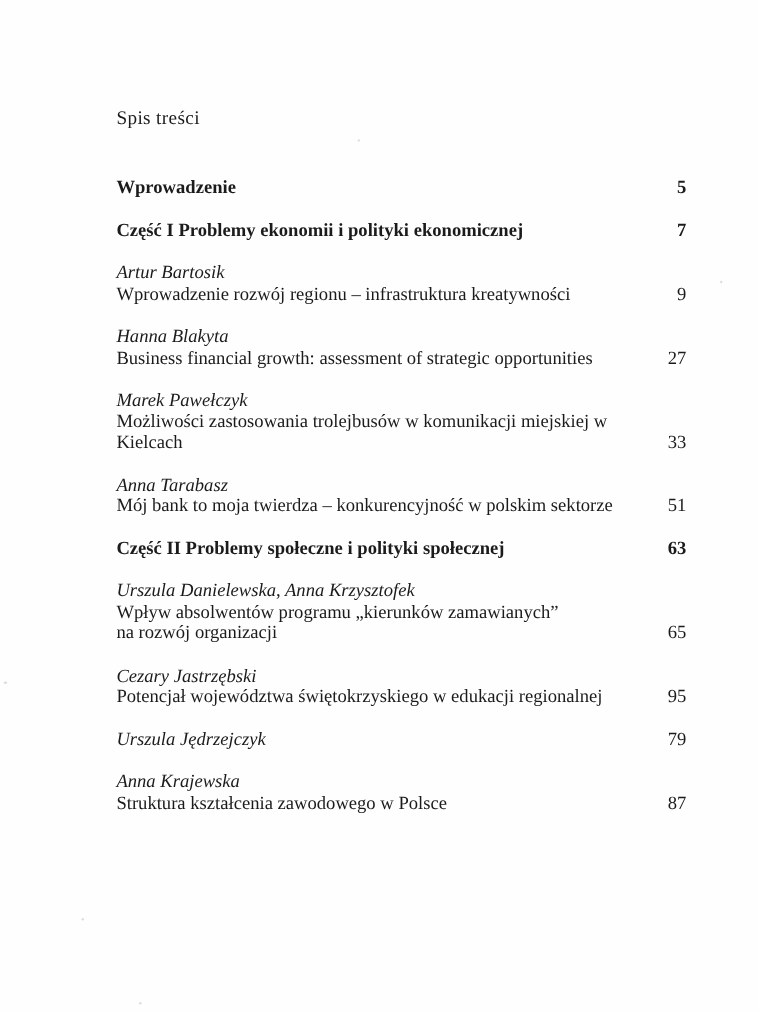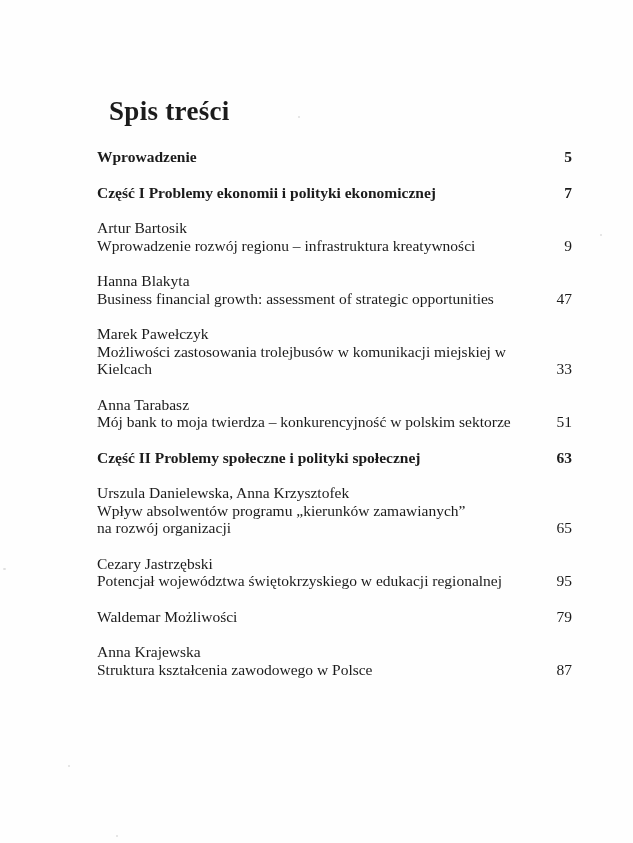--- a/index.html
+++ b/index.html
@@ -17,24 +17,24 @@
   }
   .page {
     position: absolute;
     inset: 0;
     background: #fefefe;
   }
   .page-title {
     position: absolute;
     left: 97px;
     top: 84px;
-    margin: 12px;
-    font-size: 27px;
+    margin: 0;
+    font-size: 16px;
     line-height: 30px;
-    font-weight: bold;
+    font-weight: normal;
     letter-spacing: 0.3px;
   }
   .toc {
     position: absolute;
     left: 97px;
     top: 148px;
     width: 475px;
   }
   .entry {
     display: flex;
@@ -52,20 +52,21 @@
     flex: 0 0 auto;
     align-self: flex-end;
     white-space: nowrap;
     text-align: right;
   }
   .entry.section .section-label,
   .entry.section .entry-page {
     font-weight: bold;
   }
   .authors {
+    font-style: italic;
   }
   .title-line {
     font-style: normal;
   }
   
   .speck {
     position: absolute;
     background: #b9b9b9;
     opacity: 0.45;
     border-radius: 50%;
@@ -95,21 +96,21 @@
           <div class="authors">Artur Bartosik</div>
           <div class="title-line">Wprowadzenie rozwój regionu – infrastruktura kreatywności</div>
         </div>
         <div class="entry-page">9</div>
       </div>
       <div class="entry article">
         <div class="entry-text">
           <div class="authors">Hanna Blakyta</div>
           <div class="title-line">Business financial growth: assessment of strategic opportunities</div>
         </div>
-        <div class="entry-page">47</div>
+        <div class="entry-page">27</div>
       </div>
       <div class="entry article">
         <div class="entry-text">
           <div class="authors">Marek Pawełczyk</div>
           <div class="title-line">Możliwości zastosowania trolejbusów w komunikacji miejskiej w Kielcach</div>
         </div>
         <div class="entry-page">33</div>
       </div>
       <div class="entry article">
         <div class="entry-text">
@@ -134,21 +135,21 @@
       </div>
       <div class="entry article">
         <div class="entry-text">
           <div class="authors">Cezary Jastrzębski</div>
           <div class="title-line">Potencjał województwa świętokrzyskiego w edukacji regionalnej</div>
         </div>
         <div class="entry-page">95</div>
       </div>
       <div class="entry article">
         <div class="entry-text">
-          <div class="authors">Waldemar Możliwości</div>
+          <div class="authors">Urszula Jędrzejczyk</div>
         </div>
         <div class="entry-page">79</div>
       </div>
       <div class="entry article">
         <div class="entry-text">
           <div class="authors">Anna Krajewska</div>
           <div class="title-line">Struktura kształcenia zawodowego w Polsce</div>
         </div>
         <div class="entry-page">87</div>
       </div>

